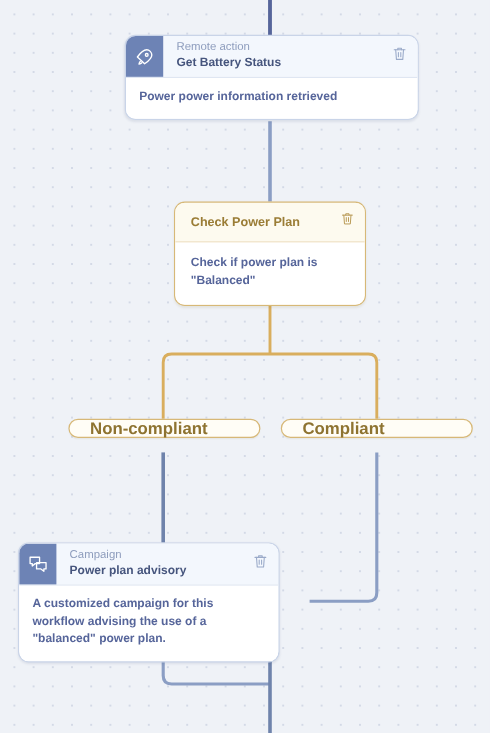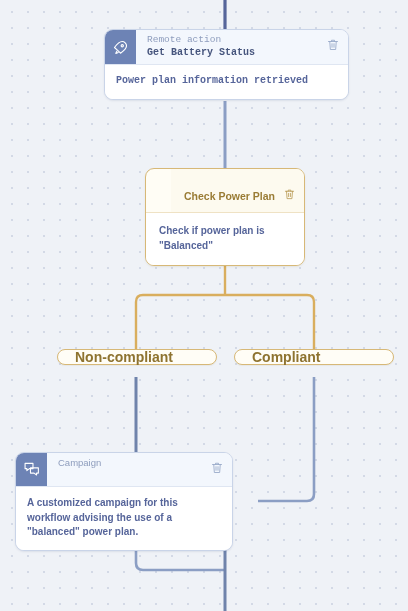--- a/index.html
+++ b/index.html
@@ -93,23 +93,22 @@
   
   .node-cond {
     border: 1px solid #d7b877;
     box-shadow: 0 1px 2px rgba(120,95,30,0.10);
     background: #fffdf5;
   }
   .cond-head {
     display: flex;
     align-items: center;
     background: #fdfaef;
-    padding: 18px 9px 7px 13px;
+    padding: 7px 9px 7px 13px;
     min-height: 17px;
-    margin-left: 25px;
   }
   .cond-title {
     flex: 1 1 auto;
     font-size: 10.5px;
     font-weight: bold;
     color: #9a7c35;
     line-height: 14px;
     white-space: nowrap;
   }
   .cond-body {
@@ -155,21 +154,21 @@
     <path d="M136,349 L136,302 Q136,295 143,295 L307,295 Q314,295 314,302 L314,349" stroke="#d9ae5e" stroke-width="2.4" fill="none"></path>
 
     <path d="M136,377 L136,452" stroke="#6f83ab" stroke-width="3" fill="none"></path>
 
     <path d="M314,377 L314,494 Q314,501 307,501 L258,501" stroke="#8b9ec4" stroke-width="2.6" fill="none"></path>
 
     <path d="M136,541 L136,563 Q136,570 143,570 L225,570" stroke="#8b9ec4" stroke-width="2.6" fill="none"></path>
     <path d="M225,541 L225,611" stroke="#6f83ab" stroke-width="3" fill="none"></path>
   </svg>
 
-  <div class="node node-action" style="left:104px; top:29px; width:245px;font-family:Liberation Mono, monospace;">
+  <div class="node node-action" style="left:104px; top:29px; width:245px;">
     <div class="node-head">
       <div class="icon-tile">
         <svg width="17" height="17" viewBox="0 0 24 24" fill="none" stroke="#ffffff" stroke-width="1.6" stroke-linecap="round" stroke-linejoin="round">
           <path d="M14.5 3.5c3 0 6 3 6 6 0 3.5-5 8-8.5 10.5L8 16 3.5 12C6 8.5 11 3.5 14.5 3.5z"></path>
           <circle cx="14.5" cy="9.5" r="1.6"></circle>
           <path d="M7 17c-1.2 1.2-1.6 3.4-1.6 3.4S7.6 20 8.8 18.8"></path>
         </svg>
       </div>
       <div class="head-text">
         <div class="kicker">Remote action</div>
@@ -177,21 +176,21 @@
       </div>
       <div class="trash">
         <svg width="12" height="14" viewBox="0 0 24 26" fill="none" stroke="#9aaac9" stroke-width="1.8" stroke-linecap="round" stroke-linejoin="round">
           <path d="M3 6h18"></path>
           <path d="M9 6V3.5h6V6"></path>
           <path d="M5.5 6l1.2 16h10.6L18.5 6"></path>
           <path d="M10 10.5v7M14 10.5v7"></path>
         </svg>
       </div>
     </div>
-    <div class="node-body">Power plan information retrieved</div>
+    <div class="node-body">Power power information retrieved</div>
   </div>
 
   <div class="node node-cond" style="left:145px; top:168px; width:160px;">
     <div class="cond-head">
       <div class="cond-title">Check Power Plan</div>
       <div style="cursor:pointer;">
         <svg width="11" height="13" viewBox="0 0 24 26" fill="none" stroke="#b99a55" stroke-width="1.8" stroke-linecap="round" stroke-linejoin="round">
           <path d="M3 6h18"></path>
           <path d="M9 6V3.5h6V6"></path>
           <path d="M5.5 6l1.2 16h10.6L18.5 6"></path>
@@ -212,20 +211,21 @@
   <div class="node node-action" style="left:15px; top:452px; width:218px;">
     <div class="node-head">
       <div class="icon-tile">
         <svg width="18" height="17" viewBox="0 0 26 24" fill="none" stroke="#ffffff" stroke-width="1.6" stroke-linecap="round" stroke-linejoin="round">
           <path d="M3 3.2h11.4v7.6H9.2L5.6 13.6v-2.8H3z"></path>
           <path d="M10.8 9.6h11.4v7.6h-2.6V20l-3.6-2.8h-5.2z"></path>
         </svg>
       </div>
       <div class="head-text">
         <div class="kicker">Campaign</div>
+        <div class="title">Power plan advisory</div>
       </div>
       <div class="trash">
         <svg width="12" height="14" viewBox="0 0 24 26" fill="none" stroke="#9aaac9" stroke-width="1.8" stroke-linecap="round" stroke-linejoin="round">
           <path d="M3 6h18"></path>
           <path d="M9 6V3.5h6V6"></path>
           <path d="M5.5 6l1.2 16h10.6L18.5 6"></path>
           <path d="M10 10.5v7M14 10.5v7"></path>
         </svg>
       </div>
     </div>

